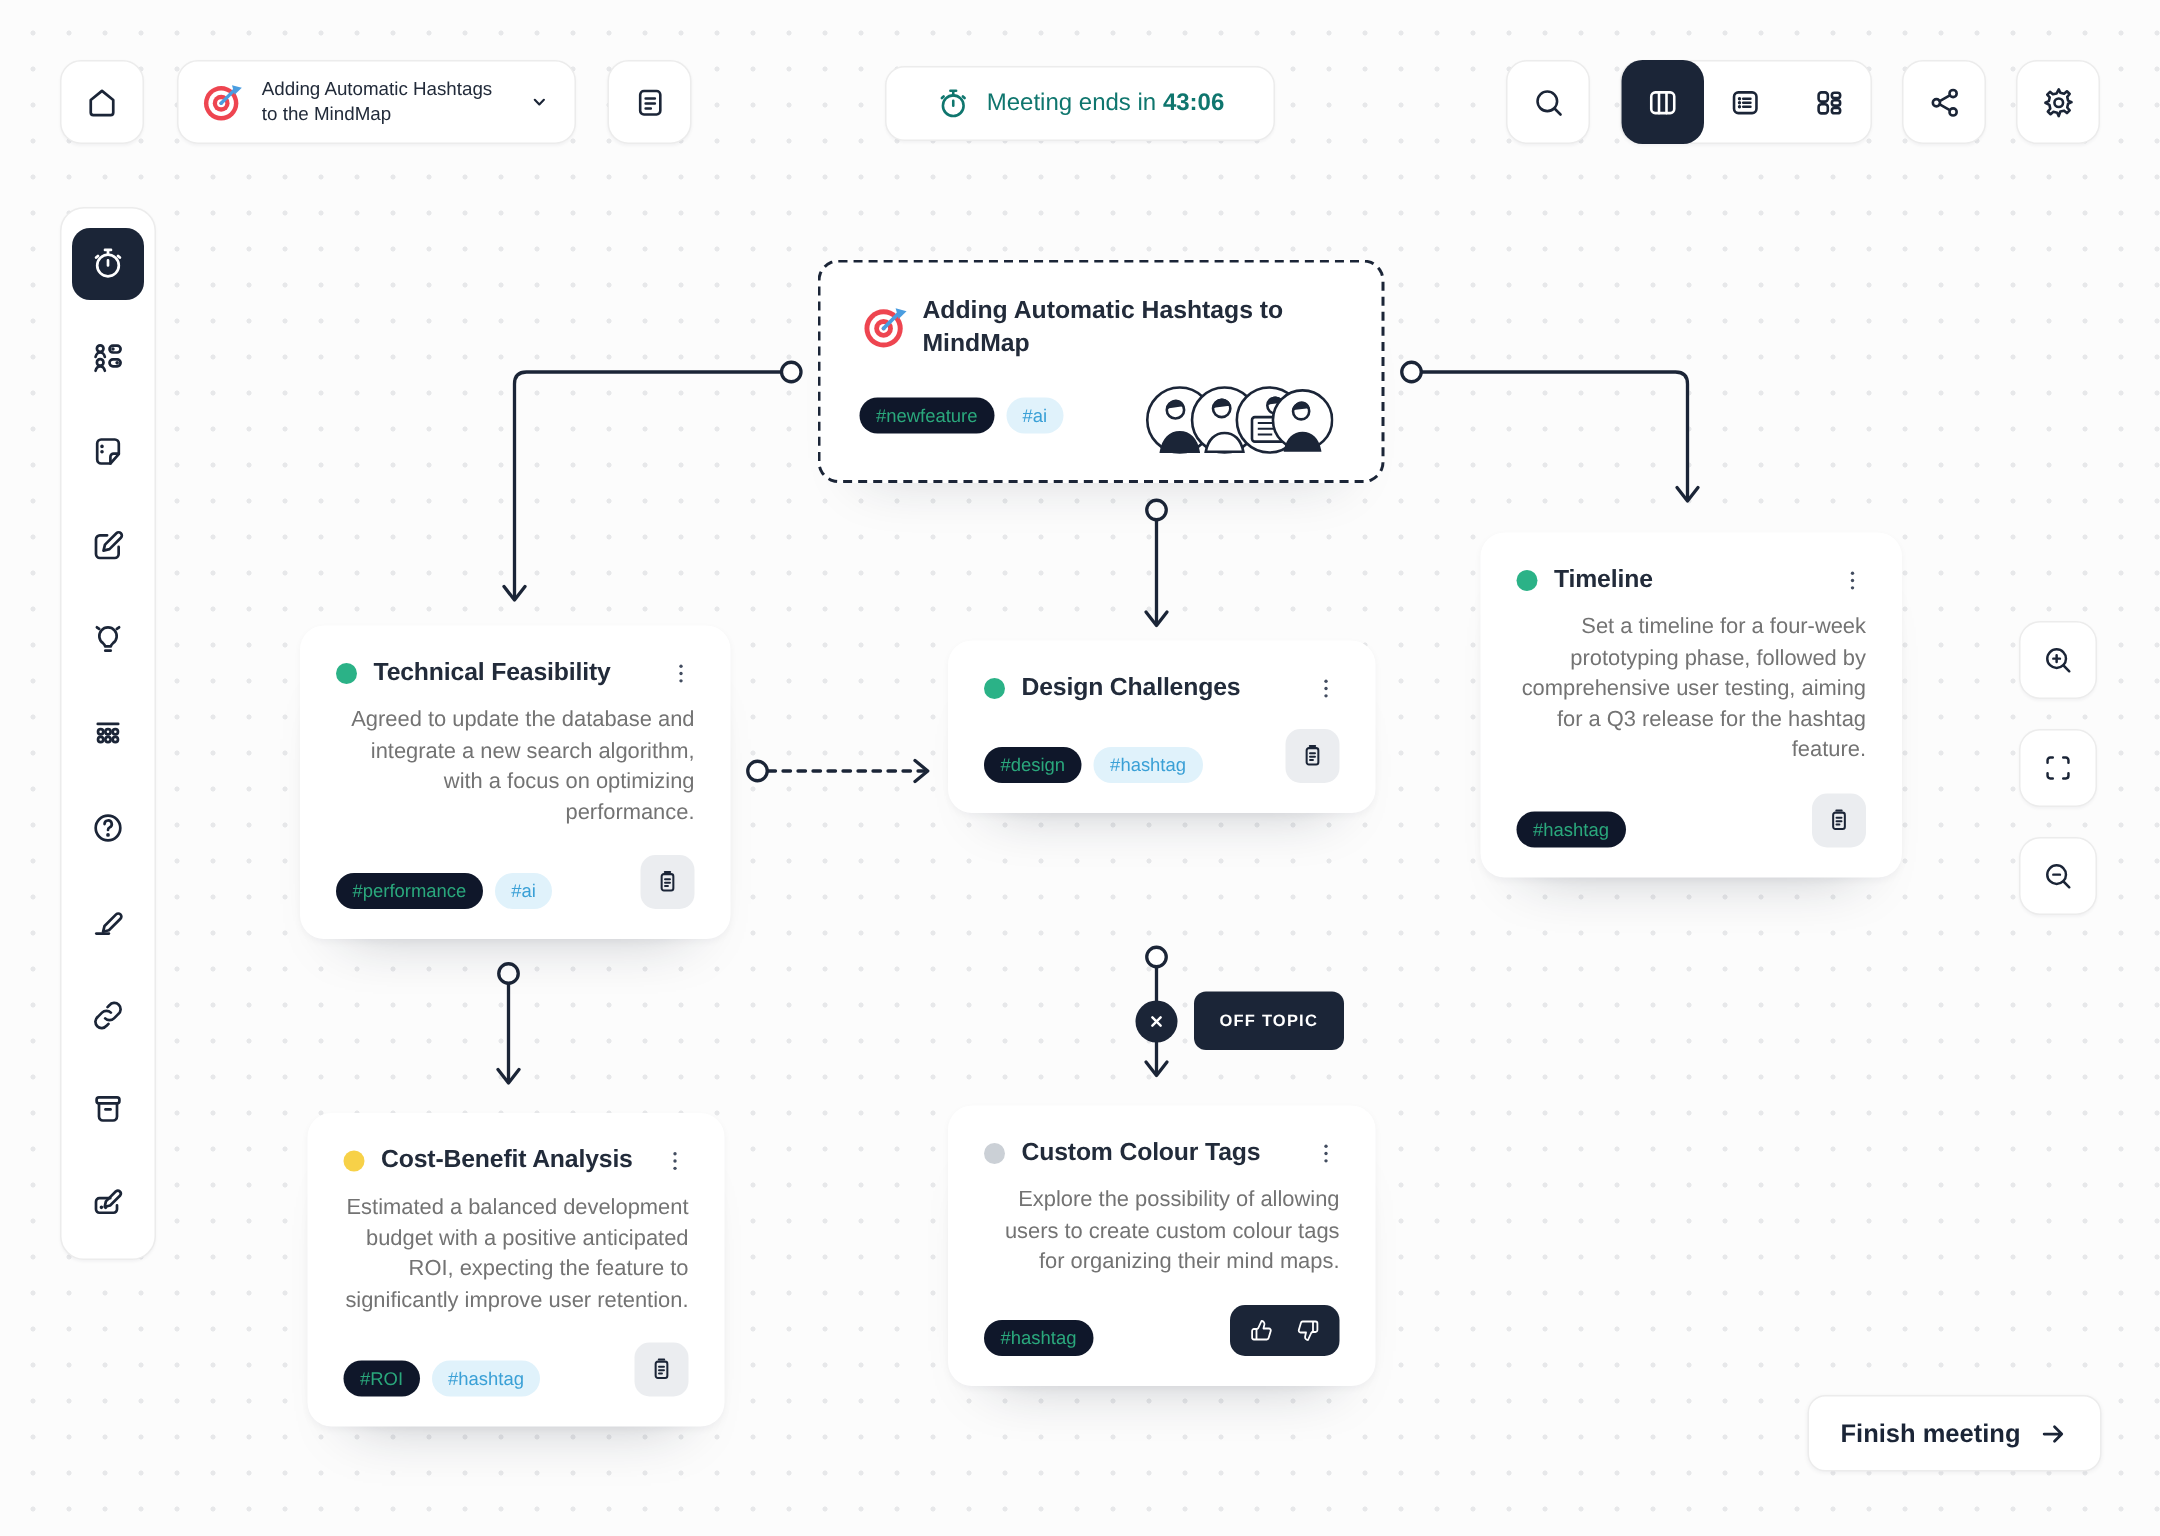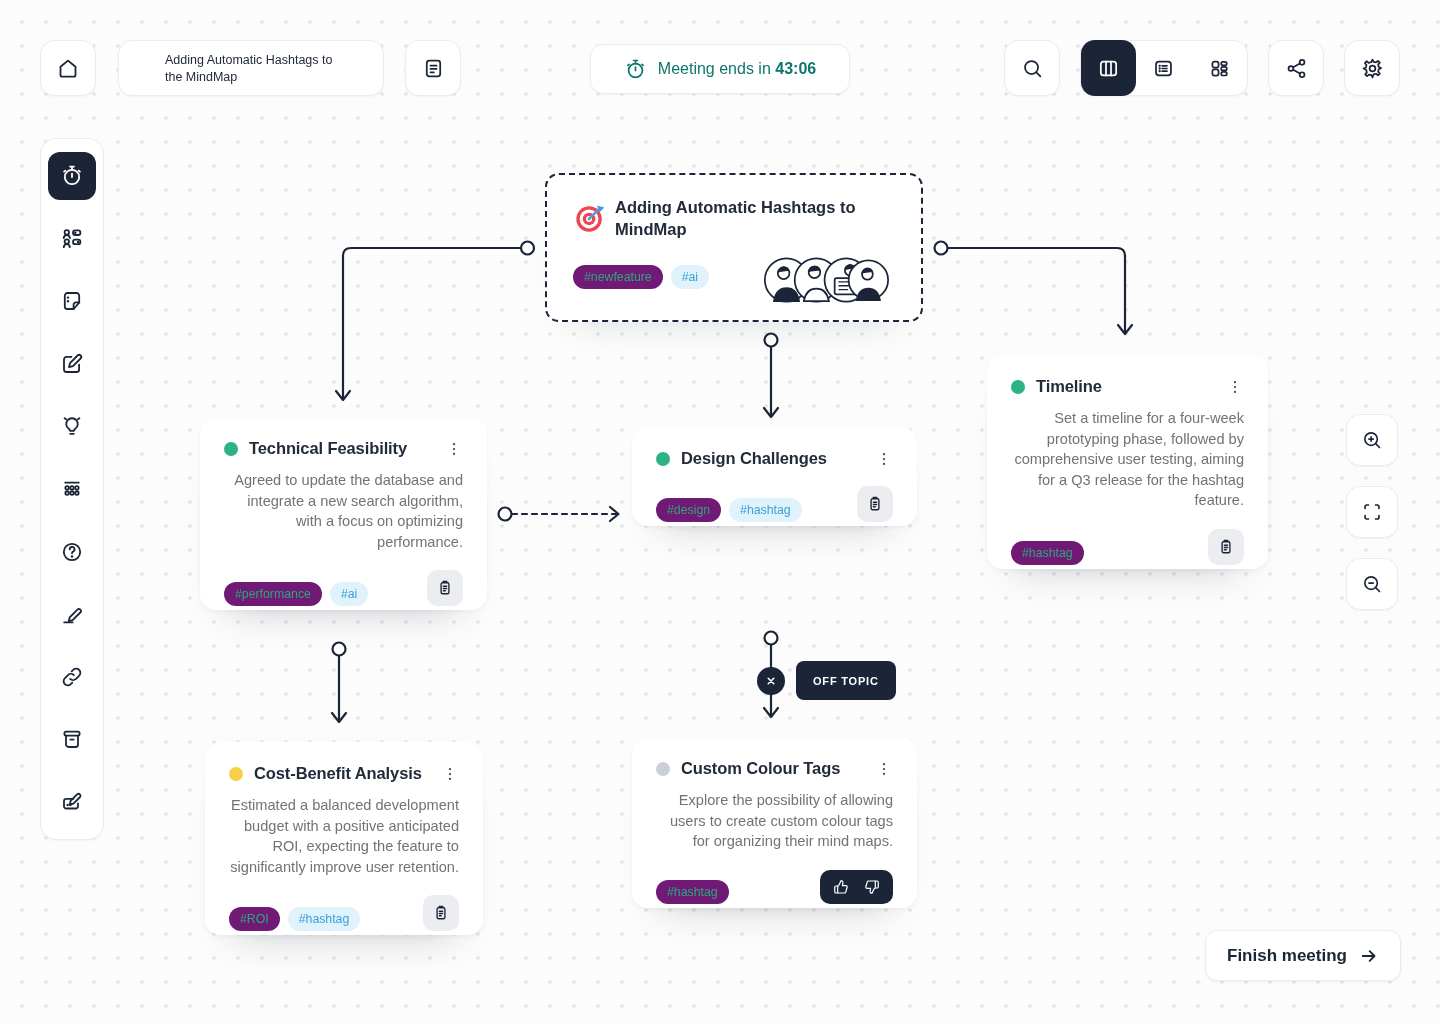--- a/index.html
+++ b/index.html
@@ -22,21 +22,21 @@
   .btn{
     position:absolute; width:56px; height:56px; background:#fff;
     border:1px solid #ececec; border-radius:14px;
     display:flex; align-items:center; justify-content:center;
     box-shadow:0 1px 2px rgba(16,24,40,.04); cursor:pointer; color:#1b2537;
   }
   .dropdown{
     position:absolute; left:118px; top:40px; width:266px; height:56px;
     background:#fff; border:1px solid #ececec; border-radius:14px;
     display:flex; align-items:center; gap:11px; padding:0 14px;
-    box-shadow:0 1px 2px rgba(16,24,40,.04); cursor:pointer;flex-direction:column;
+    box-shadow:0 1px 2px rgba(16,24,40,.04); cursor:pointer;
   }
   .dd-title{ font-size:12.5px; line-height:1.35; font-weight:500; width:172px; color:#222b3a; }
   .dd-chevron{ margin-left:auto; color:#1b2537; }
   .timer-pill{
     position:absolute; left:590px; top:44px; width:260px; height:50px;
     background:#fff; border:1px solid #ececec; border-radius:13px;
     display:flex; align-items:center; justify-content:center; gap:11px;
     box-shadow:0 1px 2px rgba(16,24,40,.04); font-size:16px; color:#0f766e;
   }
   .timer-pill b{ font-weight:bold; }
@@ -62,33 +62,33 @@
   .side-item{
     width:48px; height:48px; border-radius:12px;
     display:flex; align-items:center; justify-content:center;
     color:#1b2537; cursor:pointer;
   }
   .side-item.active{ background:#1b2537; color:#fff; }
 
   
   .connectors{ position:absolute; inset:0; z-index:1; pointer-events:none; }
   .card{
-    position:absolute; background:#fff; border-radius:16px; padding:22px 24px 4px;
+    position:absolute; background:#fff; border-radius:16px; padding:22px 24px 20px;
     box-shadow:0 26px 38px -30px rgba(23,32,50,.28), 0 2px 5px rgba(23,32,50,.04);
     z-index:2;
   }
   .node-head{ display:flex; align-items:center; gap:11px; }
   .dot{ width:14px; height:14px; border-radius:50%; flex:0 0 auto; }
   .dot.green{ background:#2bb287; } .dot.yellow{ background:#f7d148; } .dot.gray{ background:#cbd0d6; }
   .node-title{ font-size:16.5px; font-weight:bold; color:#222b3a; letter-spacing:-.1px; }
   .kebab{ margin-left:auto; color:#434d60; cursor:pointer; align-self:flex-start; margin-top:1px; }
   .node-body{ font-size:14.6px; line-height:20.5px; color:#737373; margin-top:12px;text-align:right; }
   .node-foot{ display:flex; align-items:flex-end; gap:8px; margin-top:18px; }
   .tag{ font-size:12.3px; padding:5px 11px; border-radius:13px; white-space:nowrap; cursor:default; }
-  .tag.green{ color:#2aa87c; background:#701a75; }
+  .tag.green{ color:#2aa87c; background:#0f172a; }
   .tag.blue{ color:#3aa0d6; background:#e0f2fb; }
   .clip-btn{
     margin-left:auto; width:36px; height:36px; border:none; background:#ebedf0;
     border-radius:10px; display:flex; align-items:center; justify-content:center;
     color:#1b2537; cursor:pointer;
   }
   .vote-pill{
     margin-left:auto; height:34px; padding:0 13px; background:#1b2537; border:none;
     border-radius:10px; display:flex; align-items:center; gap:15px; color:#fff; cursor:pointer;
   }

